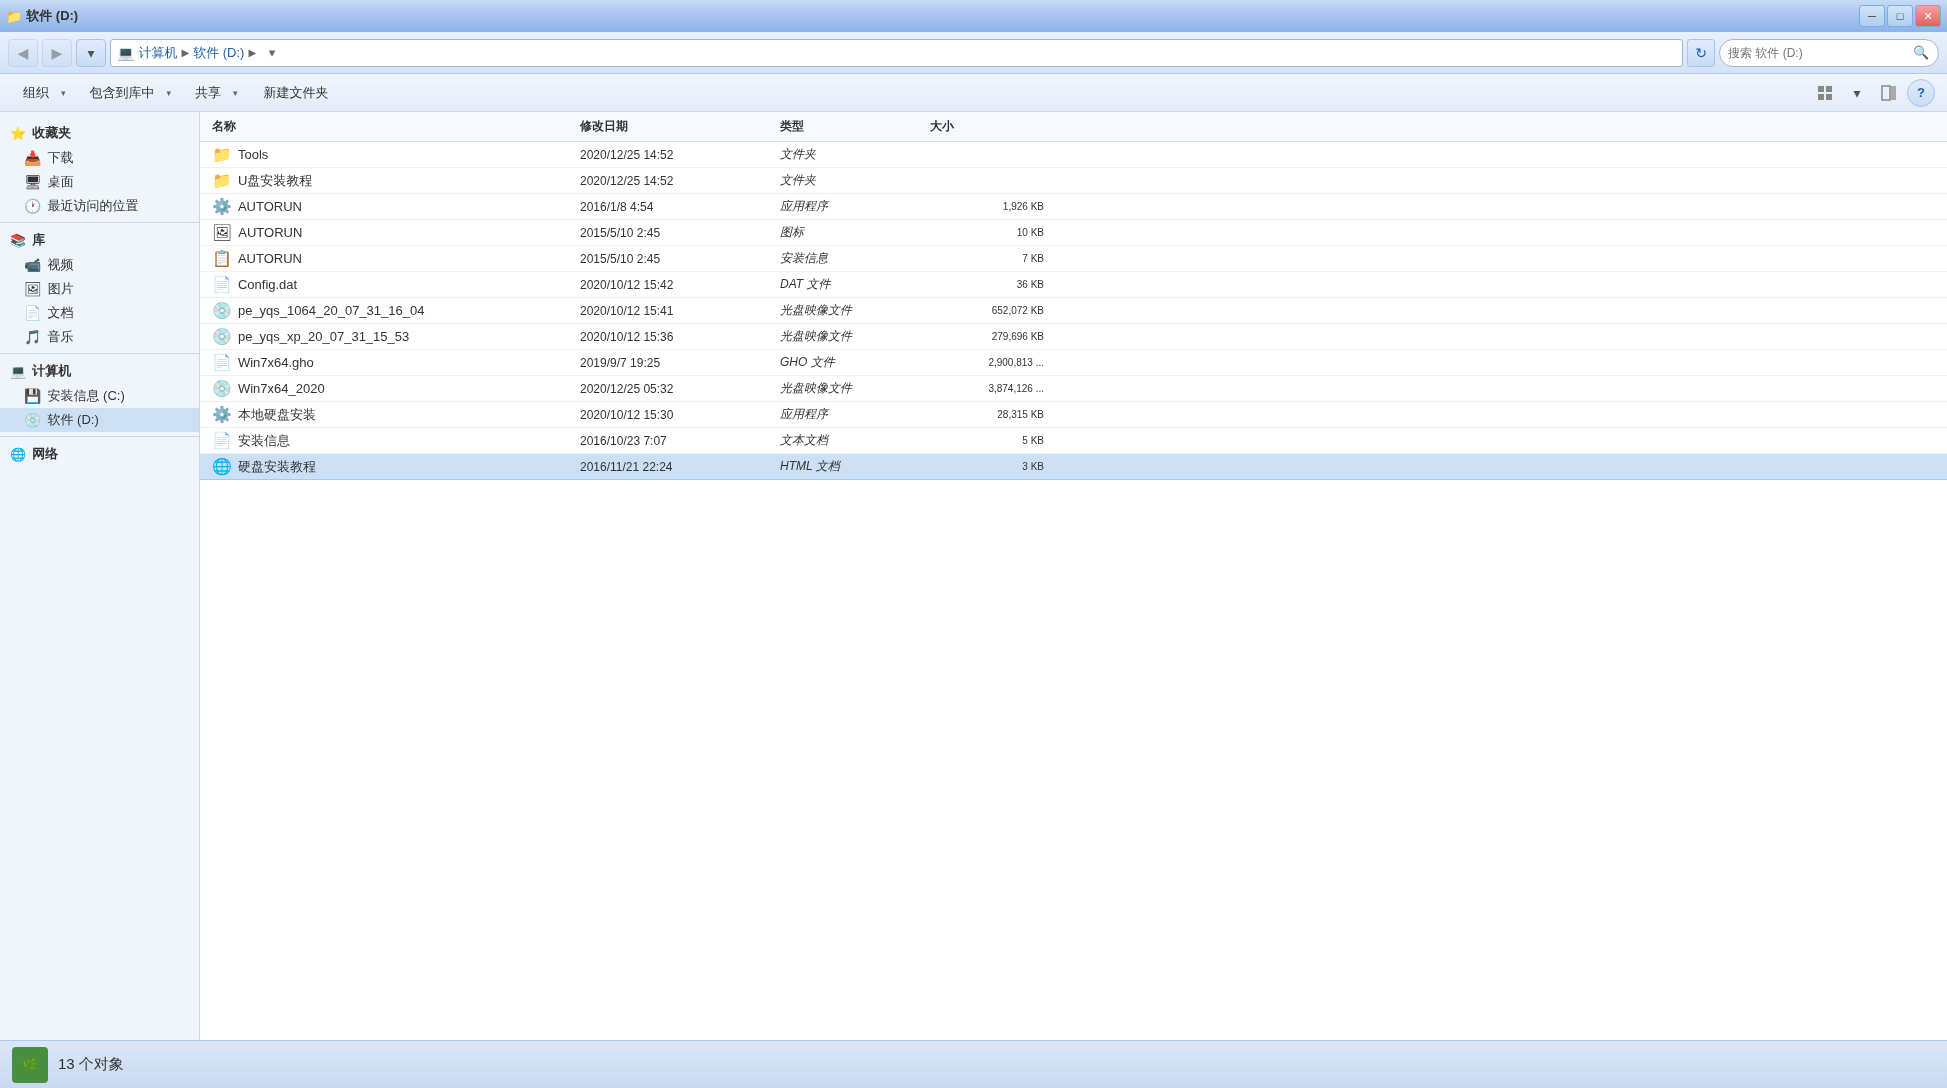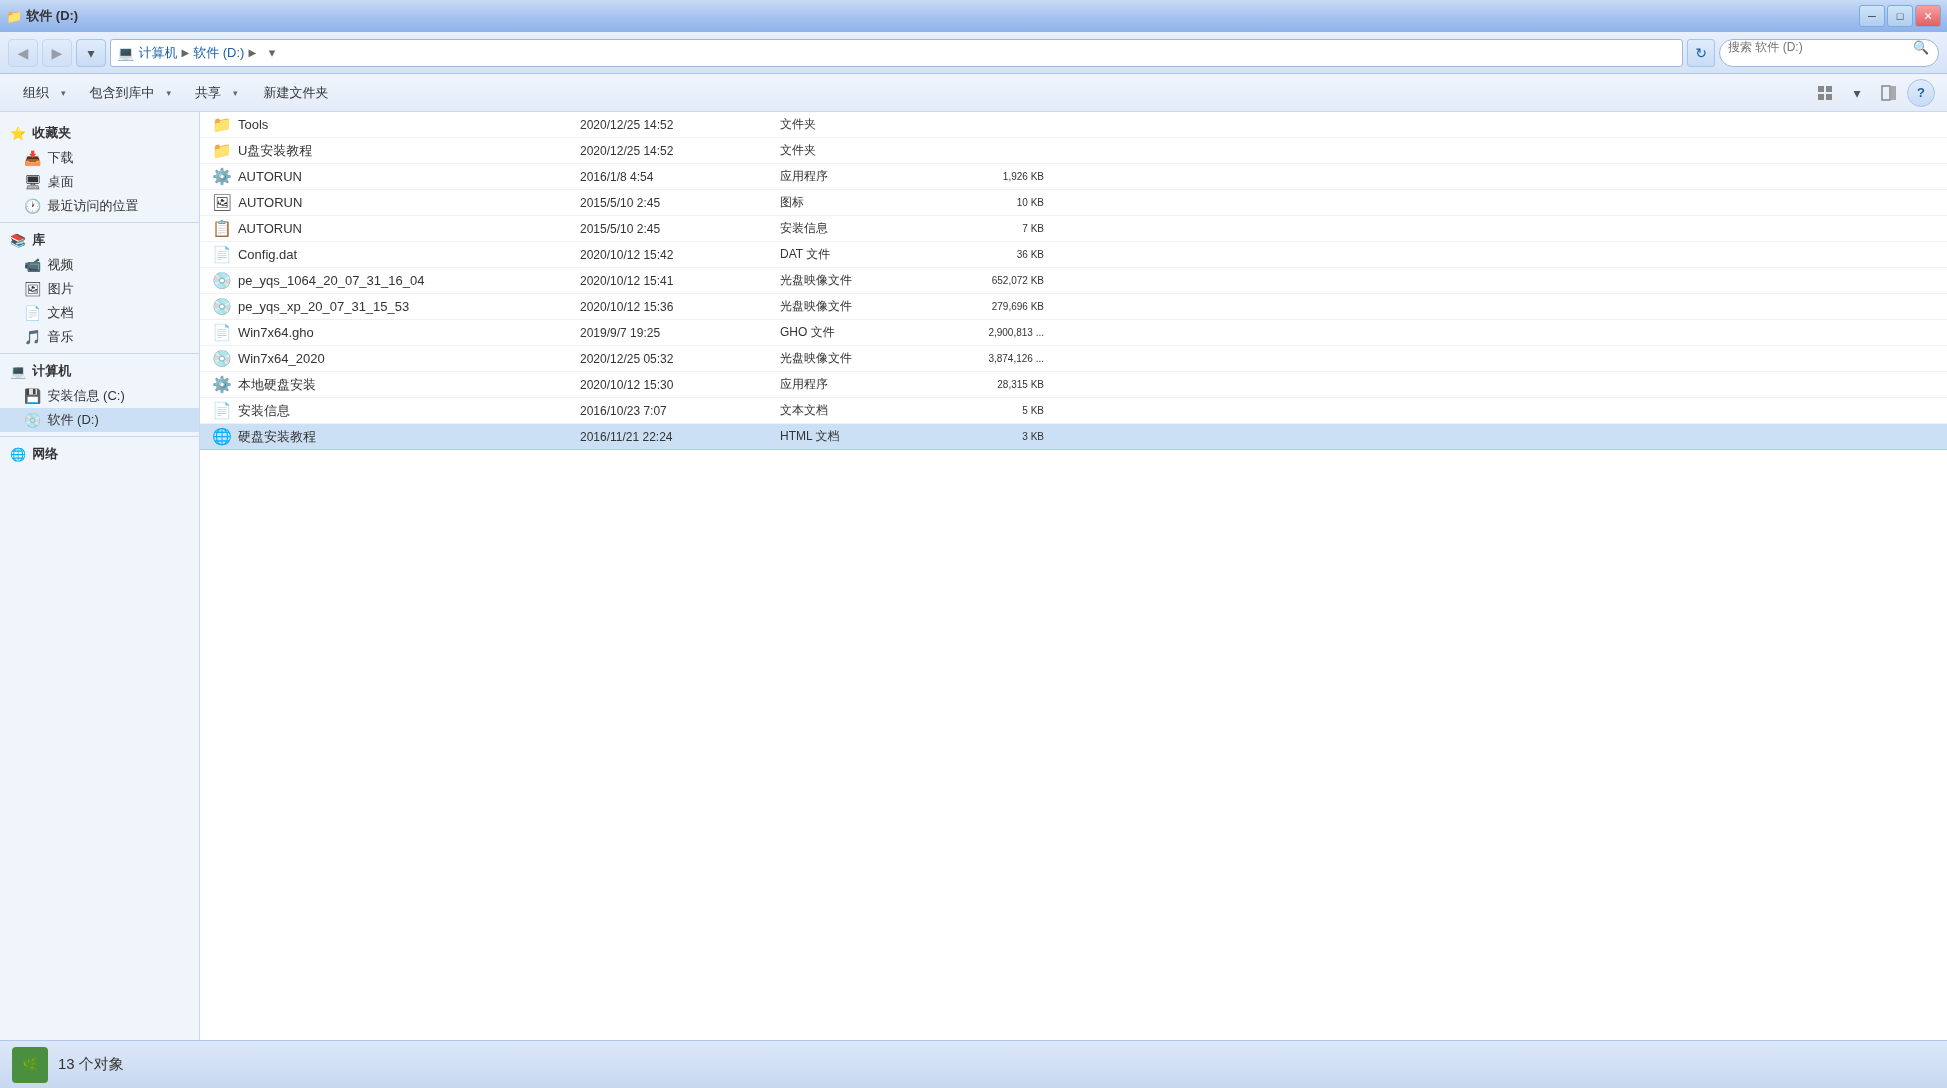--- a/index.html
+++ b/index.html
@@ -75,21 +75,21 @@
       border: 1px solid #a8c4e8;
       border-radius: 3px;
       display: flex; align-items: center; justify-content: center;
       cursor: pointer; color: #1a5fa8; font-size: 14px;
     }
     .search-bar {
       width: 220px; height: 28px;
       background: #fff;
       border: 1px solid #a0b8d8;
       border-radius: 14px;
-      display: flex; align-items: flex-start;
+      display: flex; align-items: center;
       padding: 0 8px; gap: 0;
     }
     .search-input { border: none; outline: none; flex: 1; font-size: 12px; color: #888; background: transparent; }
     .search-icon { color: #888; font-size: 13px; }
 
     
     .toolbar {
       background: linear-gradient(to bottom, #f0f5fd 0%, #e4ecf8 100%);
       height: 38px;
       display: flex;
@@ -191,21 +191,21 @@
     }
     .file-row.selected { background: #cce0f5; border-bottom-color: #aac8e8; }
     .file-name-cell {
       width: 380px;
       padding-left: 12px;
       display: flex; align-items: center; gap: 6px;
       font-size: 12px; color: #333;
     }
     .file-icon { font-size: 16px; flex-shrink: 0; }
     .file-date { width: 200px; font-size: 12px; color: #333; }
-    .file-type { width: 150px; font-size: 12px; color: #333; }
+    .file-type { width: 150px; font-size: 12px; color: #333; font-style: italic; }
     .file-size { width: 130px; font-size: 10px; color: #333; text-align: right; padding-right: 16px; }
 
     
     .statusbar {
       height: 48px;
       background: linear-gradient(to bottom, #dce8f8 0%, #c8d8f0 100%);
       border-top: 1px solid #b0c8e8;
       display: flex; align-items: center;
       padding: 0 12px; gap: 10px;
       flex-shrink: 0;
@@ -371,20 +371,26 @@
     <div class="sidebar-section">
       <div class="sidebar-section-header">
         <span>🌐</span>
         <span>网络</span>
       </div>
     </div>
 
   </div>
 
   <div class="file-list-area">
+    <div class="file-list-header">
+      <div class="col-name">名称</div>
+      <div class="col-date">修改日期</div>
+      <div class="col-type">类型</div>
+      <div class="col-size">大小</div>
+    </div>
 
     <div id="file-rows-container">
         <div class="file-row">
       <div class="file-name-cell">
         <span class="file-icon">📁</span>
         <span>Tools</span>
       </div>
       <div class="file-date">2020/12/25 14:52</div>
       <div class="file-type">文件夹</div>
       <div class="file-size"></div>

